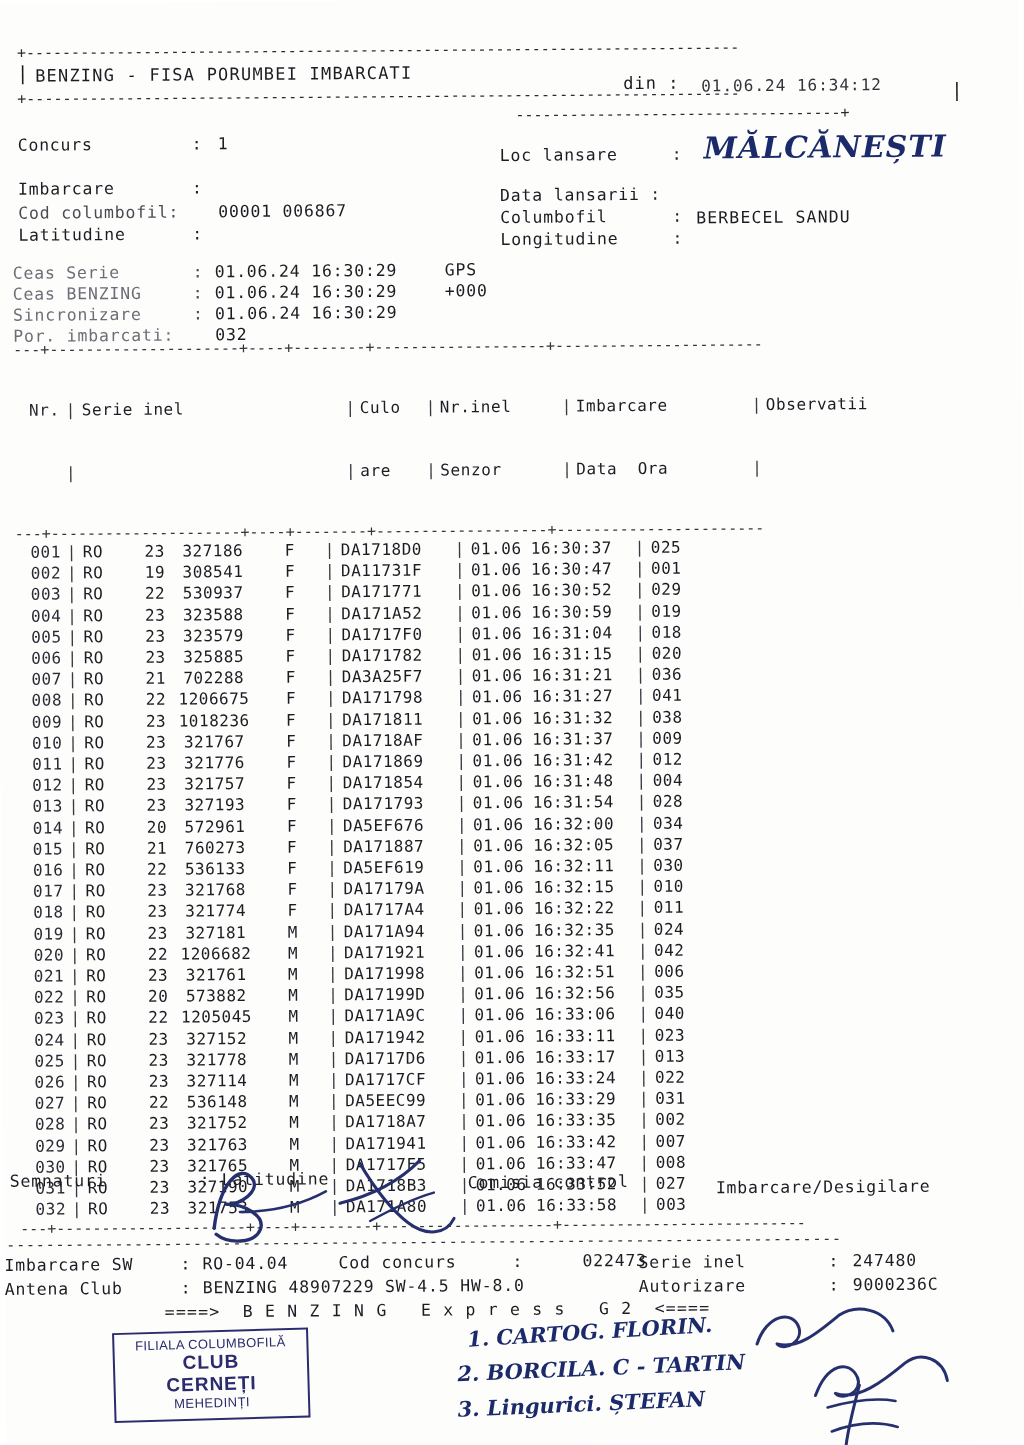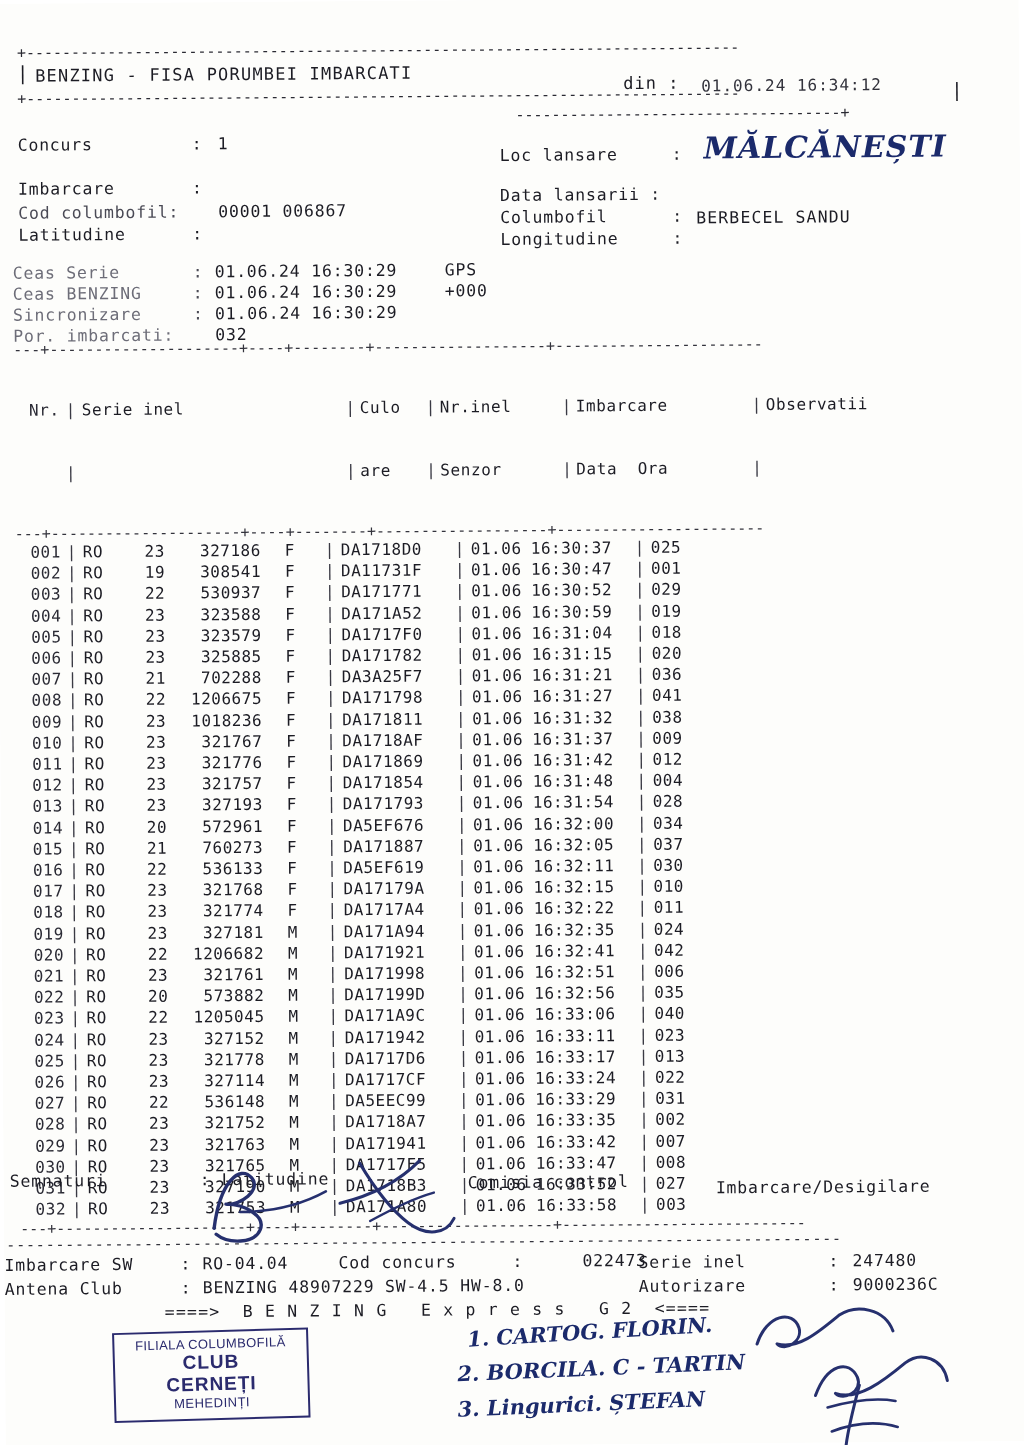--- a/index.html
+++ b/index.html
@@ -34,21 +34,21 @@
   .tbl{position:absolute;left:16px;top:338px;width:990px;font-size:16px;}
   .tsep{white-space:pre;font-size:15px;line-height:16px;color:#33333c;letter-spacing:0px;}
   .thead{white-space:pre;line-height:21px;letter-spacing:0.6px;}
   .rows{line-height:21.2px;letter-spacing:0.5px;}
   .row{white-space:pre;}
   .row span{display:inline-block;}
   .c-nr{width:46px;text-align:right;color:#2b2b35;}
   .c-bar{width:22px;text-align:center;color:#3a3a44;}
   .c-ro{width:46px;}
   .c-yy{width:36px;text-align:right;}
-  .c-ser{width:96px;text-align:right;}
+  .c-ser{width:96px;text-align:center;}
   .c-sex{width:58px;text-align:center;}
   .c-bar2{width:18px;text-align:center;color:#3a3a44;}
   .c-sen{width:108px;}
   .c-bar3{width:14px;color:#3a3a44;}
   .c-data{width:60px;}
   .c-ora{width:98px;}
   .c-bar4{width:14px;color:#3a3a44;}
   .c-obs{width:60px;}
 
   

